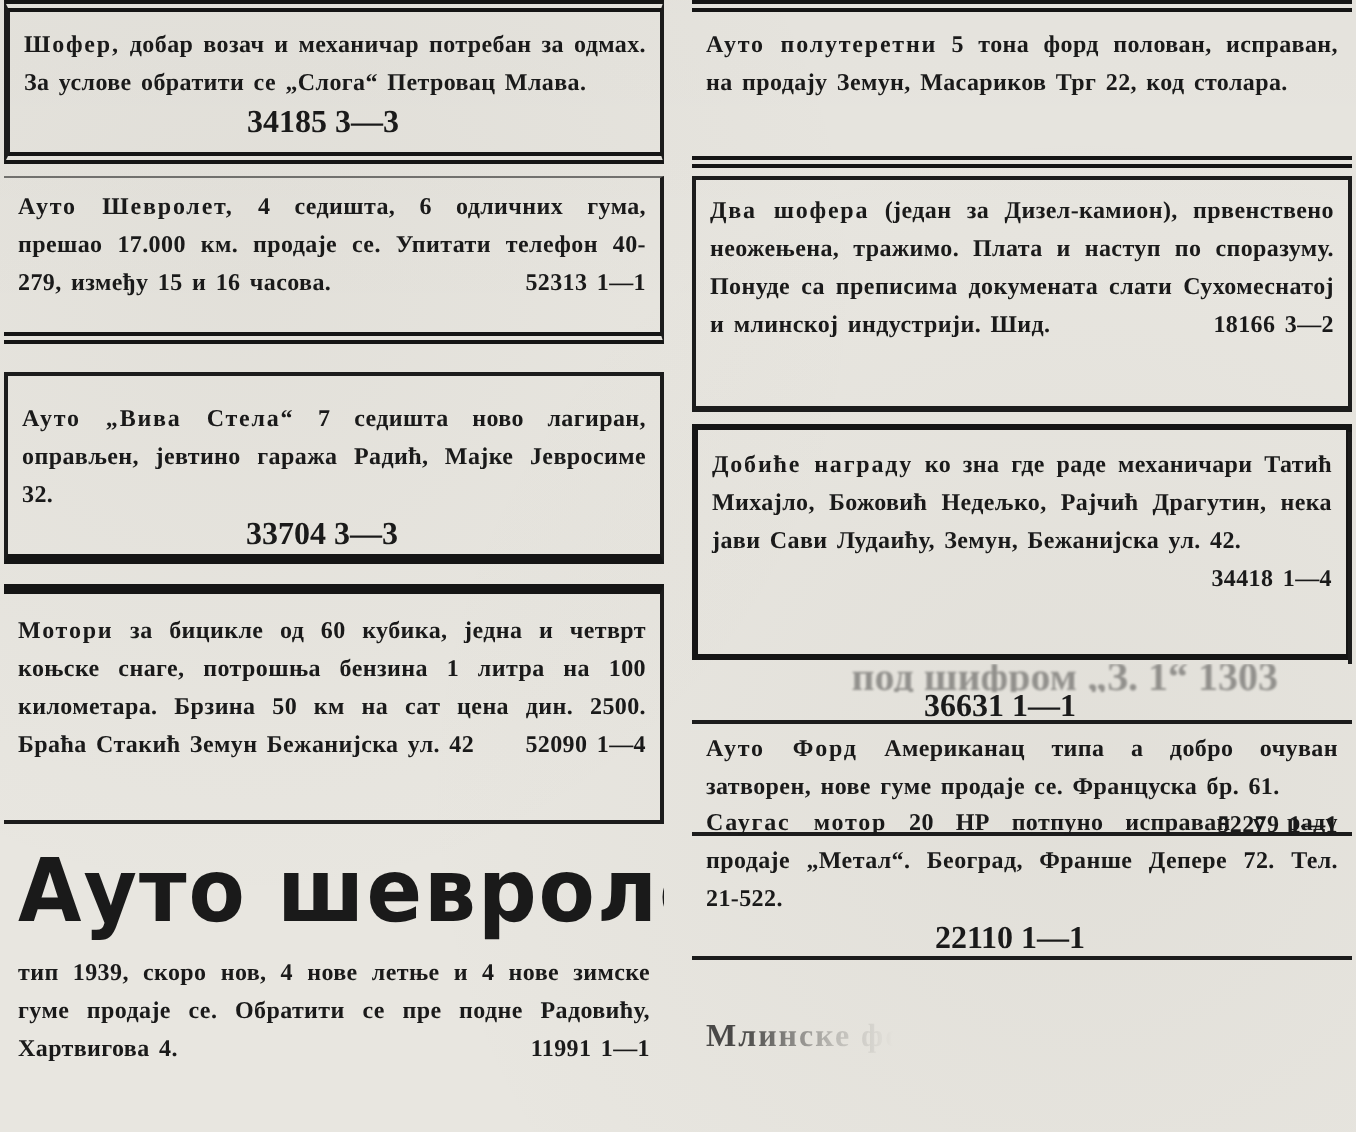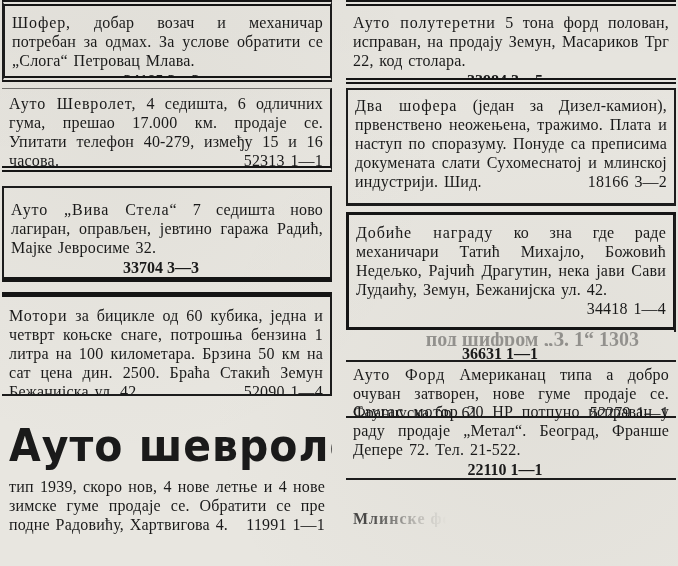--- a/index.html
+++ b/index.html
@@ -8,37 +8,37 @@
     background:#e8e6e0;
     background-image:
       radial-gradient(circle at 18% 25%, rgba(120,115,100,.05), transparent 45%),
       radial-gradient(circle at 80% 70%, rgba(120,115,100,.06), transparent 50%),
       linear-gradient(180deg, rgba(0,0,0,.015), rgba(0,0,0,0) 30%);
     font-family:"Liberation Serif", serif;
     color:#1a1a1a;
   }
   .ad{position:absolute;box-sizing:border-box;overflow:hidden;padding:6px 7px 0;}
   .adtext{
-    margin:0;font-size:16px;line-height:19px;font-weight:normal;
+    margin:0;font-size:12px;line-height:19px;font-weight:bold;
     text-align:justify;letter-spacing:.2px;word-spacing:1.5px;
   }
   .lead{letter-spacing:.9px;}
   .code{float:right;padding-left:8px;white-space:nowrap;}
   .codeline{
     font-size:16px;line-height:21px;font-weight:bold;text-align:center;
     padding-right:12px;white-space:nowrap;
   }
   
   .l1{left:2px;top:0;width:330px;height:82px;border-top:6px double #151515;
       border-bottom:6px double #151515;border-right:2px solid #1c1c1c;border-left:3px solid #1c1c1c;padding-top:7px;}
   .l2{left:2px;top:88px;width:330px;height:84px;border-top:1px solid rgba(20,20,20,.55);
       border-bottom:6px double #151515;border-right:2px solid #1c1c1c;padding-top:5px;}
   .l3{left:2px;top:186px;width:330px;height:96px;border:2px solid #1c1c1c;
       border-bottom:5px solid #151515;padding-top:12px;}
-  .l4{left:2px;top:292px;width:330px;height:104px;border-top:5px solid #151515;
+  .l4{left:2px;top:292px;width:330px;height:120px;border-top:5px solid #151515;
       border-bottom:2px solid #1c1c1c;border-right:2px solid #1c1c1c;padding-top:9px;}
   .l5{left:2px;top:416px;width:330px;height:150px;padding-top:4px;}
   .headline{
     margin:0 0 9px 0;text-align:center;
     font-family:"DejaVu Sans", sans-serif;font-weight:bold;font-size:41px;
     letter-spacing:1px;transform:scaleY(1.07);transform-origin:top center;
     white-space:nowrap;
   }
   
   .r1{left:346px;top:0;width:330px;height:84px;border-top:6px double #151515;
@@ -89,21 +89,20 @@
     <p class="adtext"><span class="lead">Мотори</span> <span>за бицикле од 60 кубика, једна и четврт коњске снаге, потрошња бензина 1 литра на 100 километара. Брзина 50 км на сат цена дин. 2500. Браћа Стакић Земун Бежанијска ул. 42</span><span class="code">52090 1—4</span></p>
   </div>
 
   <div class="ad l5">
     <h1 class="headline">Ауто шевролет</h1>
     <p class="adtext"><span>тип 1939, скоро нов, 4 нове летње и 4 нове зимске гуме продаје се. Обратити се пре подне Радовићу, Хартвигова 4.</span><span class="code">11991 1—1</span></p>
   </div>
 
   <div class="ad r1">
     <p class="adtext"><span class="lead">Ауто полутеретни</span> <span>5 тона форд полован, исправан, на продају Земун, Масариков Трг 22, код столара.</span></p>
-    <div class="codeline">33984 3—5</div>
   </div>
 
   <div class="ad r2">
     <p class="adtext"><span class="lead">Два шофера</span> <span>(један за Дизел-камион), првенствено неожењена, тражимо. Плата и наступ по споразуму. Понуде са преписима докумената слати Сухомеснатој и млинској индустрији. Шид.</span><span class="code">18166 3—2</span></p>
   </div>
 
   <div class="ad r3">
     <p class="adtext"><span class="lead">Добиће награду</span> <span>ко зна где раде механичари Татић Михајло, Божовић Недељко, Рајчић Драгутин, нека јави Сави Лудаићу, Земун, Бежанијска ул. 42.</span><span class="code">34418 1—4</span></p>
   </div>
 

